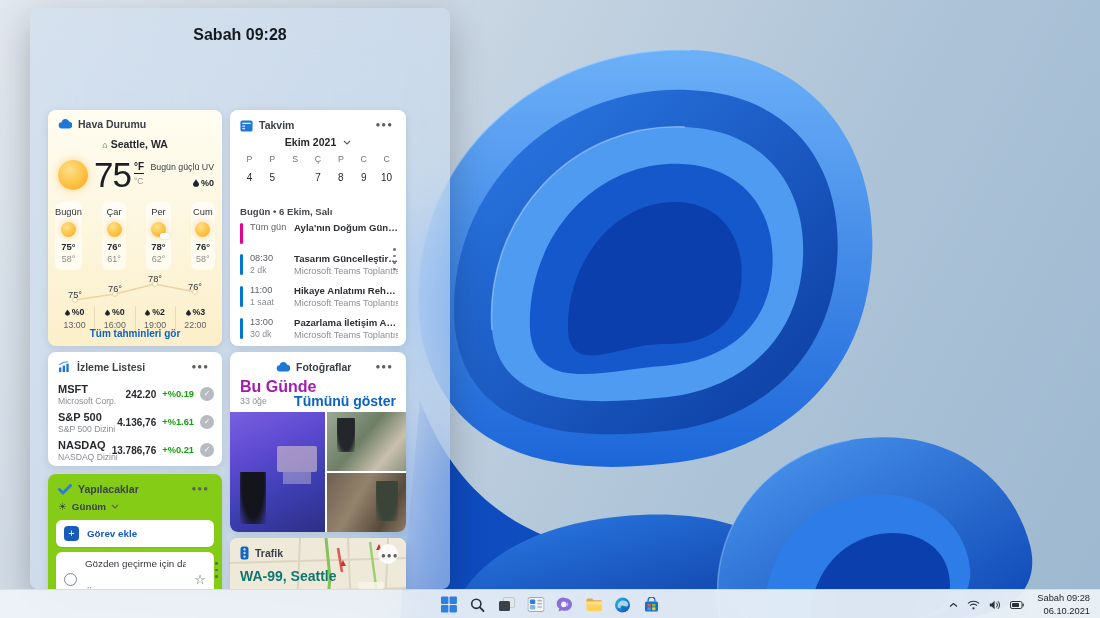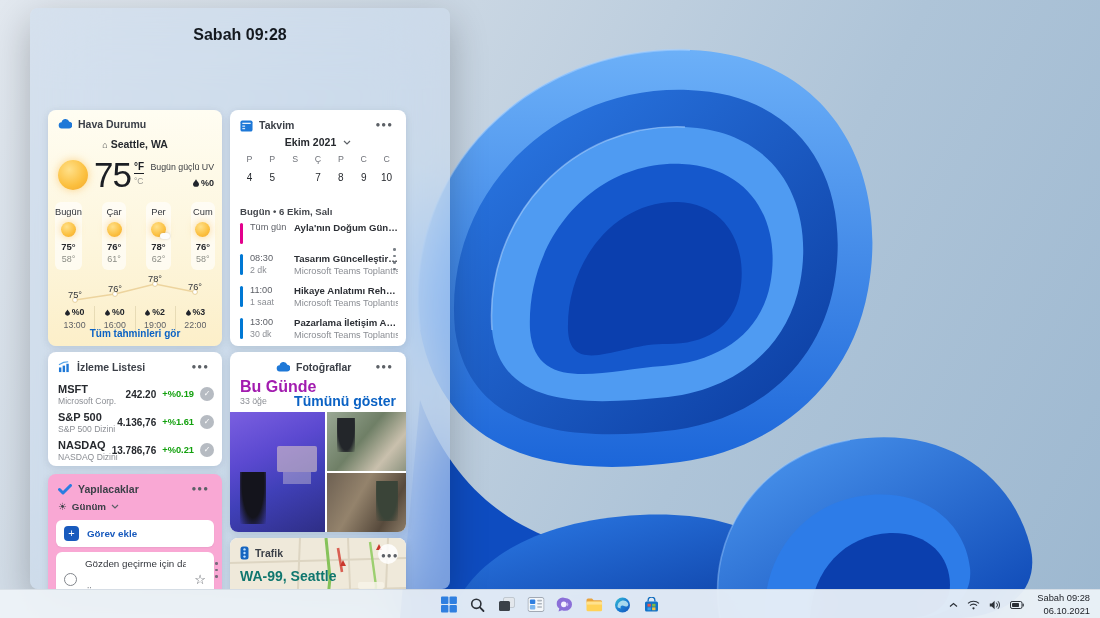--- a/index.html
+++ b/index.html
@@ -97,21 +97,21 @@
   .ph-left { width:95px; background:linear-gradient(155deg,#7a5fe0 0%,#5b49d0 35%,#4040b8 60%,#2e2e86 100%); position:relative; }
   .ph-left::after { content:""; position:absolute; left:10px; bottom:8px; width:26px; height:52px; background:radial-gradient(ellipse at 50% 20%,#14141c 60%,rgba(20,20,28,0)); }
   .ph-left::before { content:""; position:absolute; right:8px; top:34px; width:40px; height:26px; background:rgba(230,210,200,.55); border-radius:2px; box-shadow:0 18px 0 -6px rgba(240,230,220,.35); }
   .ph-right { flex:1; display:flex; flex-direction:column; gap:2px; }
   .ph-rt { flex:1; background:linear-gradient(130deg,#9aa895 0%,#6f7f66 45%,#c9c0ad 75%,#8d9480 100%); position:relative; }
   .ph-rt::after { content:""; position:absolute; left:10px; top:6px; width:18px; height:34px; background:radial-gradient(ellipse at 50% 25%,#23262a 65%,rgba(30,30,34,0)); }
   .ph-rb { flex:1; background:linear-gradient(120deg,#6d6052 0%,#94836c 40%,#574a3c 75%,#8d7d68 100%); position:relative; }
   .ph-rb::after { content:""; position:absolute; right:8px; top:8px; width:22px; height:40px; background:radial-gradient(ellipse at 50% 25%,#3a4438 65%,rgba(40,44,40,0)); }
 
   
-  .w-todo { left:18px; top:466px; width:174px; height:130px; background:#f9a8d4; }
+  .w-todo { left:18px; top:466px; width:174px; height:130px; background:#84cc16; }
   .td-list { position:absolute; top:27px; left:10px; font-size:9.8px; font-weight:700; color:#3c4048; display:flex; align-items:center; gap:5px; }
   .td-rows { position:absolute; top:46px; left:8px; right:8px; display:flex; flex-direction:column; gap:5px; }
   .td-row { background:#fff; border-radius:6px; display:flex; align-items:center; gap:8px; padding:6px 8px; box-shadow:0 1px 2px rgba(0,20,50,.06); }
   .td-add-btn { width:15px; height:15px; border-radius:4px; background:#185abd; color:#fff; font-size:11px; line-height:14px; text-align:center; flex:0 0 auto; }
   .td-add-lbl { font-size:9.8px; font-weight:700; color:#185abd; }
   .td-circle { width:13px; height:13px; border-radius:50%; border:1.3px solid #82868c; flex:0 0 auto; }
   .td-txt { flex:1; min-width:0; }
   .td-txt .t1 { font-size:9.8px; color:#33363c; white-space:nowrap; overflow:hidden; }
   .td-txt .t2 { font-size:12px; color:#8b8e94; margin-top:18px; }
   .td-star { font-size:13px; color:#5c6066; flex:0 0 auto; }

